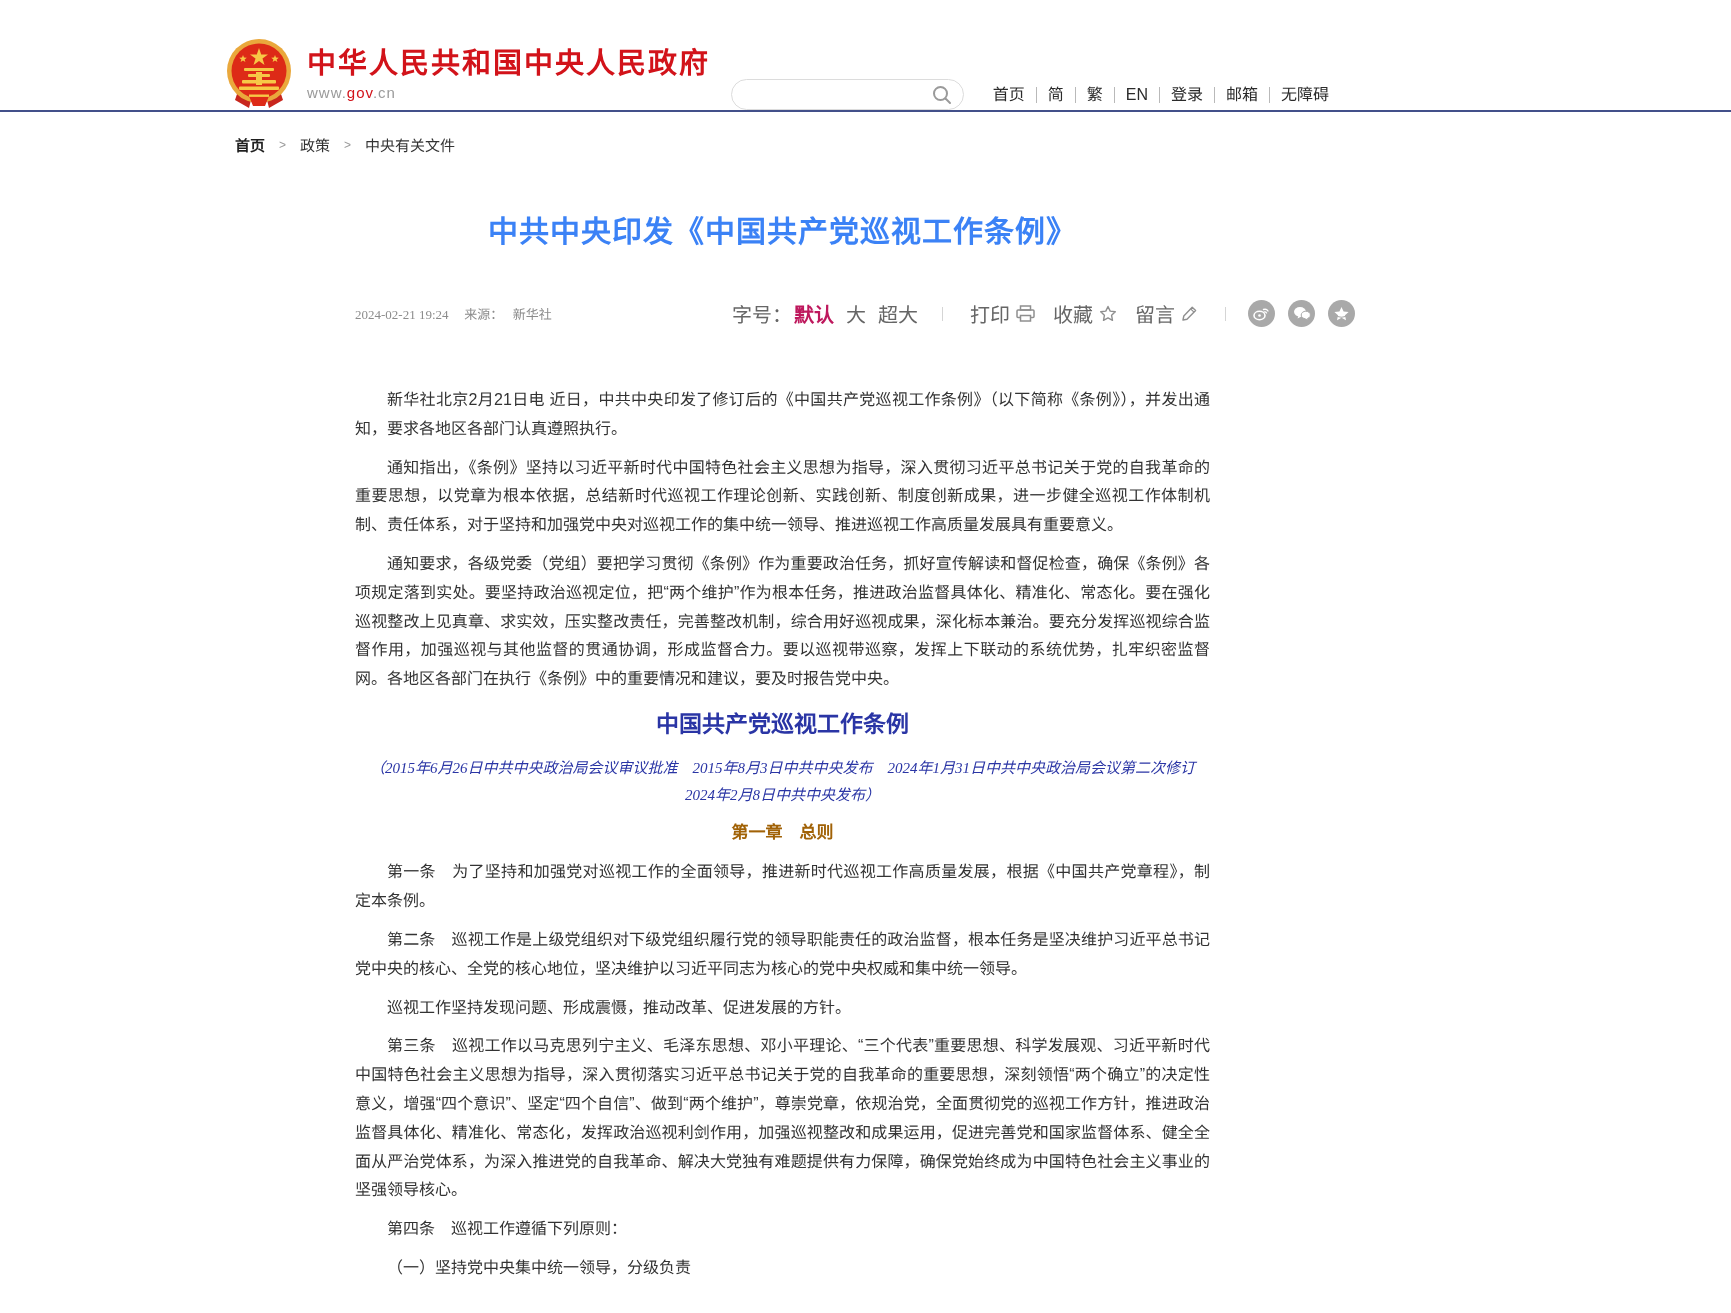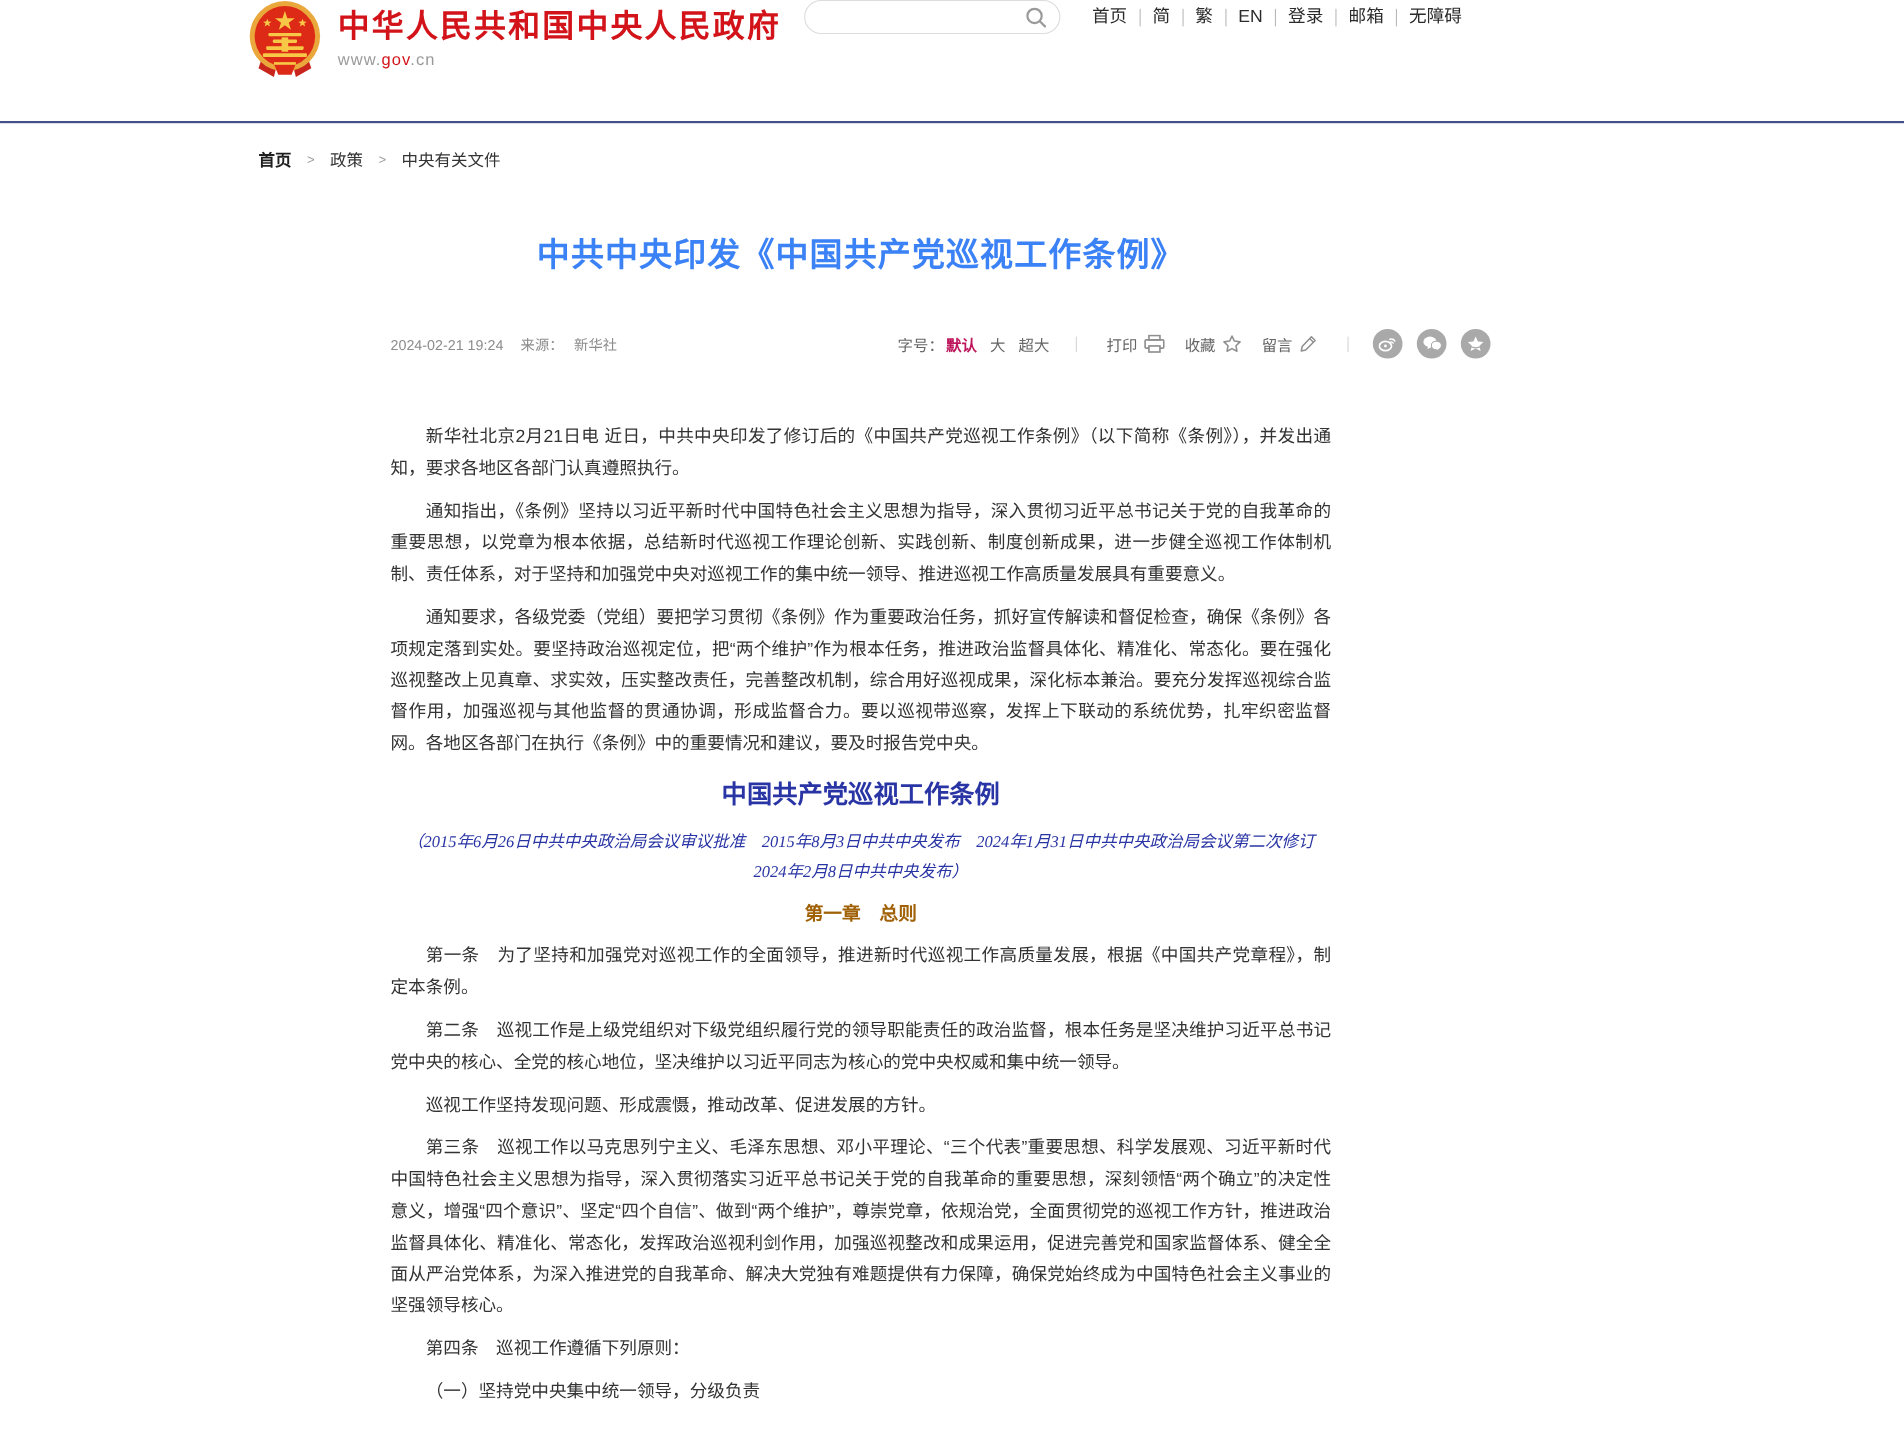--- a/index.html
+++ b/index.html
@@ -7,21 +7,21 @@
   body {
     width:1731px; height:1313px; overflow:hidden; position:relative;
     font-family:"Liberation Sans","DejaVu Sans",sans-serif; color:#333;
   }
   a { text-decoration:none; color:inherit; cursor:pointer; }
 
   
   .site-header { height:112px; border-bottom:2px solid #43508a; background:#fff; }
   .header-inner {
     height:100%; margin-left:225px; width:1115px;
-    display:flex; align-items:flex-start; justify-content:space-between;
+    display:flex; align-items:flex-end; justify-content:space-between;
   }
   .brand { display:flex; align-items:center; }
   .emblem { width:68px; height:72px; display:inline-block; margin-right:14px; flex:none; }
   .site-name { font-size:29px; font-weight:bold; color:#d2131a; letter-spacing:2px; line-height:1.15; }
   .site-url { font-size:15px; color:#9a9a9a; margin-top:4px; letter-spacing:1px; }
   .site-url .red { color:#d2131a; }
   .header-right { display:flex; align-items:center; }
   .search {
     width:233px; height:31px; border:1px solid #dcdcdc; border-radius:16px;
     display:flex; align-items:center; padding:0 10px 0 14px; margin-right:18px; background:#fff;
@@ -41,23 +41,23 @@
   .title {
     margin-top:52px; text-align:center; font-size:30px; font-weight:bold; color:#3b82f6;
     letter-spacing:1px;
   }
 
   .meta {
     margin-left:120px; width:1000px; margin-top:48px;
     display:flex; justify-content:space-between; align-items:center;
     font-size:13px; color:#8c8c8c;
   }
-  .meta-left span { margin-right:6px; }
+  .meta-left span { margin-right:6px;font-family:Liberation Serif, serif; }
   .meta-left .dt { margin-right:12px; }
-  .meta-right { display:flex; align-items:center; font-size:14px; color:#666; }
+  .meta-right { display:flex; align-items:center; font-size:20px; color:#666; }
   .meta-right .fs-label { color:#666; }
   .fs-default { color:#be185d; font-weight:bold; margin:0 6px 0 2px; }
   .fs-opt { color:#666; margin:0 6px; }
   .divider { display:inline-block; width:1px; height:14px; background:#d5d5d5; margin:0 18px; }
   .tool-btn { display:flex; align-items:center; color:#666; margin:0 9px; }
   .tool-btn svg { margin-left:6px; }
   .share { width:27px; height:27px; border-radius:50%; background:#a9a9a9; display:flex;
            align-items:center; justify-content:center; margin-left:13px; }
 
   

